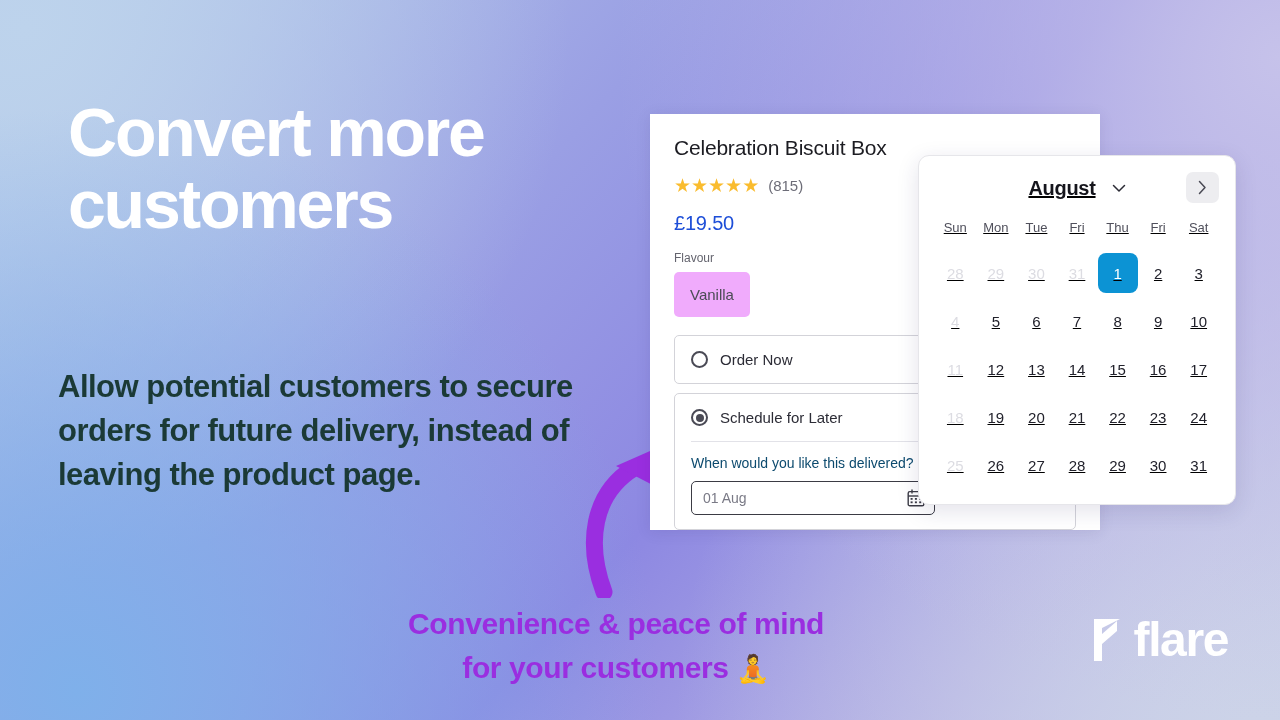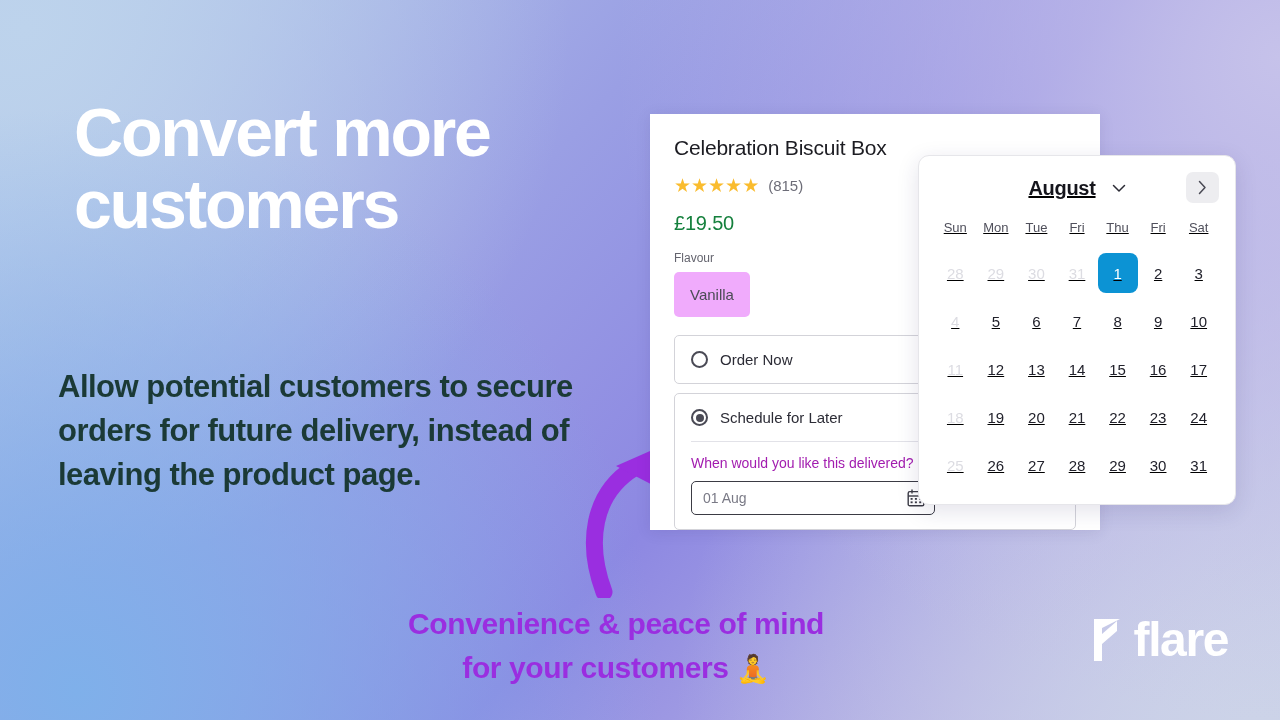--- a/index.html
+++ b/index.html
@@ -10,21 +10,21 @@
     background:
       radial-gradient(circle at 6% 96%, #7fb0ea 0%, rgba(127,176,234,0) 42%),
       radial-gradient(circle at 2% 4%, #bdd3ec 0%, rgba(189,211,236,0) 38%),
       radial-gradient(circle at 100% 8%, #c6c2ea 0%, rgba(198,194,234,0) 46%),
       radial-gradient(circle at 98% 100%, #ccd3e8 0%, rgba(204,211,232,0) 40%),
       linear-gradient(132deg, #b5cbe9 0%, #9a9fe4 36%, #8d88e2 58%, #b3aee4 82%, #c9cde9 100%);
   }
 
   
   .headline {
-    position: absolute; left: 74px; top: 96px; width: 600px;
+    position: absolute; left: 68px; top: 96px; width: 600px;
     font-size: 68px; font-weight: 700; line-height: 1.06;
     letter-spacing: -2.2px; color: #ffffff;
   }
   .subcopy {
     position: absolute; left: 58px; top: 336px; width: 560px;
     font-size: 31px; font-weight: 700; line-height: 1.42;
     letter-spacing: -0.5px; color: #1b3a36; margin-top: 29px;
   }
   .caption {
     position: absolute; left: 0; top: 602px; width: 1232px;
@@ -53,21 +53,21 @@
     background: #ffffff; box-shadow: 0 2px 14px rgba(40,30,90,.10);
   }
   .card-inner { padding: 22px 24px 0 24px; }
   .product-title {
     font-size: 21px; font-weight: 400; color: #1c1c22;
     letter-spacing: -0.2px; margin-bottom: 16px;
   }
   .rating-row { display: flex; align-items: center; gap: 9px; margin-bottom: 17px; }
   .stars { display: flex; gap: 1px; color: #fabc2e; font-size: 19px; line-height: 1; }
   .rating-count { font-size: 15px; color: #6d6d78; }
-  .price { font-size: 20px; color: #15803d; margin-bottom: 16px; letter-spacing: -0.2px; }
+  .price { font-size: 20px; color: #1d4ed8; margin-bottom: 16px; letter-spacing: -0.2px; }
   .option-label { font-size: 12px; color: #64646e; margin-bottom: 7px; }
   .chip {
     display: inline-flex; align-items: center; justify-content: center;
     min-width: 76px; height: 45px; padding: 0 16px;
     background: #f0abfc; border-radius: 5px;
     font-size: 15px; color: #4b4b55;
   }
 
   
   .mode-wrap { margin-top: 18px; }
@@ -78,21 +78,21 @@
   .mode-head { display: flex; align-items: center; gap: 12px; padding: 15px 16px; }
   .radio {
     width: 17px; height: 17px; border-radius: 50%;
     border: 2px solid #4a4a55; flex: 0 0 auto;
     display: flex; align-items: center; justify-content: center;
   }
   .radio .dot { width: 8px; height: 8px; border-radius: 50%; background: #4a4a55; }
   .mode-text { font-size: 15px; color: #2c2c36; }
   .mode-body { padding: 0 16px 14px 16px; }
   .divider { height: 1px; background: #e2e2e8; margin: 0 0 13px 0; }
-  .question { font-size: 14px; color: #a21caf; margin-bottom: 10px; }
+  .question { font-size: 14px; color: #0c4a6e; margin-bottom: 10px; }
   .date-field {
     position: relative; height: 34px; border: 1.5px solid #3b3b44;
     border-radius: 5px; display: flex; align-items: center;
     padding: 0 34px 0 11px; width: 244px;
   }
   .date-value { font-size: 14px; color: #7a7a86; }
   .cal-icon { position: absolute; right: 9px; top: 50%; transform: translateY(-50%); }
   .powered {
     position: absolute; right: 24px; bottom: 34px;
     display: flex; align-items: center; gap: 5px;

